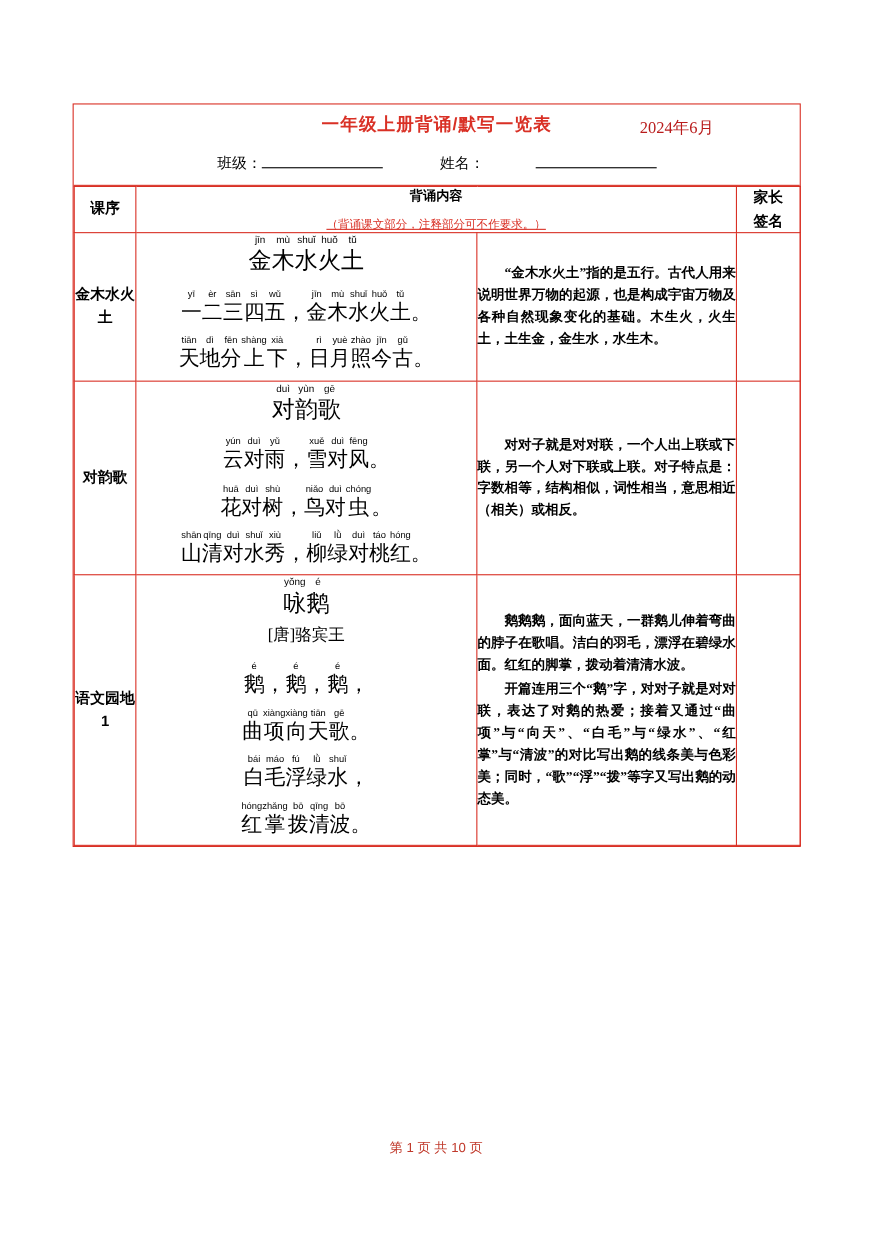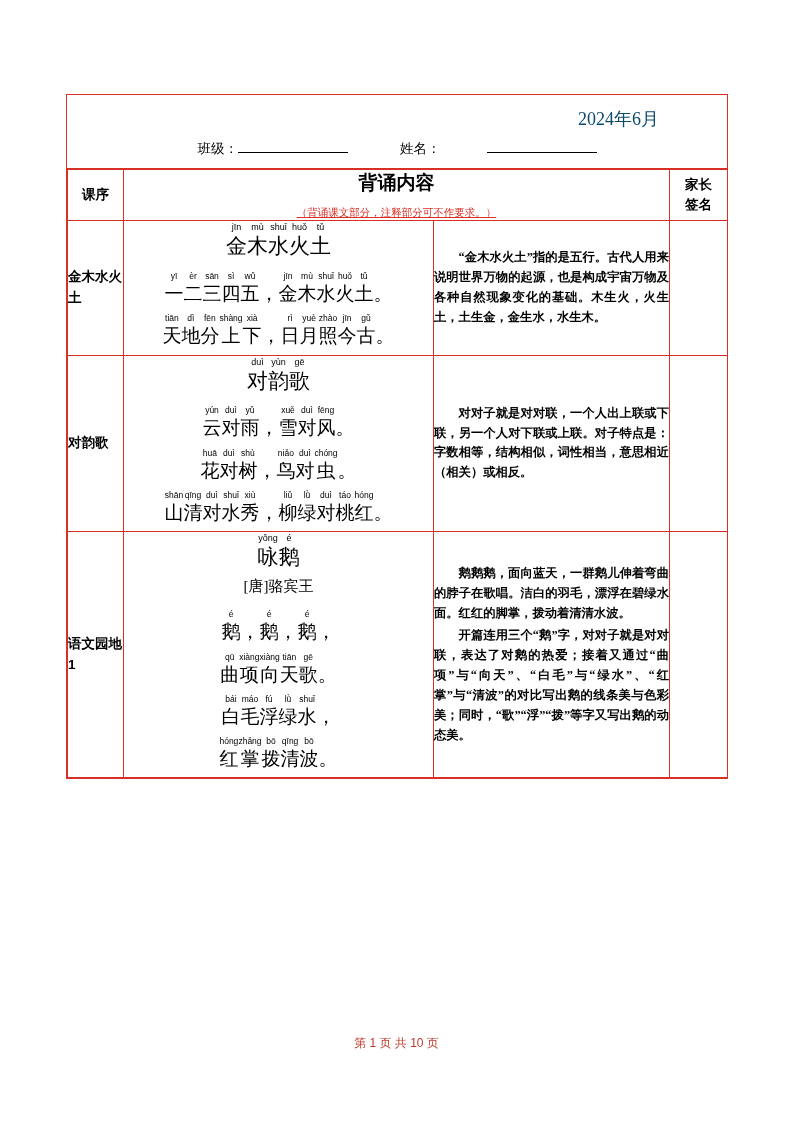--- a/index.html
+++ b/index.html
@@ -42,24 +42,24 @@
   }
   .doc-title {
     font-family: "Liberation Sans", "DejaVu Sans", sans-serif;
     font-weight: bold;
     font-size: 16px;
     color: #d93025;
     letter-spacing: 1px;
   }
   .doc-date {
     position: absolute;
-    right: 68px;
+    right: 78px;
     top: 4px;
-    font-size: 18px;
-    color: #0c4a6e;
+    font-size: 15px;
+    color: #b91c1c;
   }
   .fields-row {
     display: flex;
     justify-content: center;
     align-items: flex-end;
     margin-top: 12px;
     font-size: 13.5px;
   }
   .field {
     display: flex;
@@ -97,30 +97,31 @@
     line-height: 1.5;
     padding: 6px 2px;
   }
   .hdr-center {
     text-align: center;
     padding: 10px 4px 8px 4px;
   }
   .hdr-center .h-main {
     font-family: "Liberation Sans", "DejaVu Sans", sans-serif;
     font-weight: bold;
-    font-size: 19px;
+    font-size: 12px;
     text-align: center;
   }
   .hdr-center .h-sub {
     color: #d93025;
     font-size: 10.5px;
     margin-top: 10px;
     text-decoration: underline;
   }
   .lesson-name {
+    text-align: center;
     font-family: "Liberation Sans", "DejaVu Sans", sans-serif;
     font-weight: bold;
     font-size: 13.5px;
     line-height: 1.55;
     padding: 4px 8px;
   }
   .recite-cell {
     padding: 14px 6px 16px 6px;
     text-align: center;
     margin-top: 23px;
@@ -189,20 +190,21 @@
   }
 </style>
 </head>
 <body>
 
 <div class="page">
   <div class="sheet">
 
     <div class="head-block">
       <div class="title-row">
+        <span class="doc-title">一年级上册背诵/默写一览表</span>
         <span class="doc-date">2024年6月</span>
       </div>
       <div class="fields-row">
         <div class="field">
           <span class="field-label">班级：</span>
           <span class="field-line"></span>
         </div>
         <div class="field">
           <span class="field-label">姓名：</span>
           <span class="field-line"></span>

